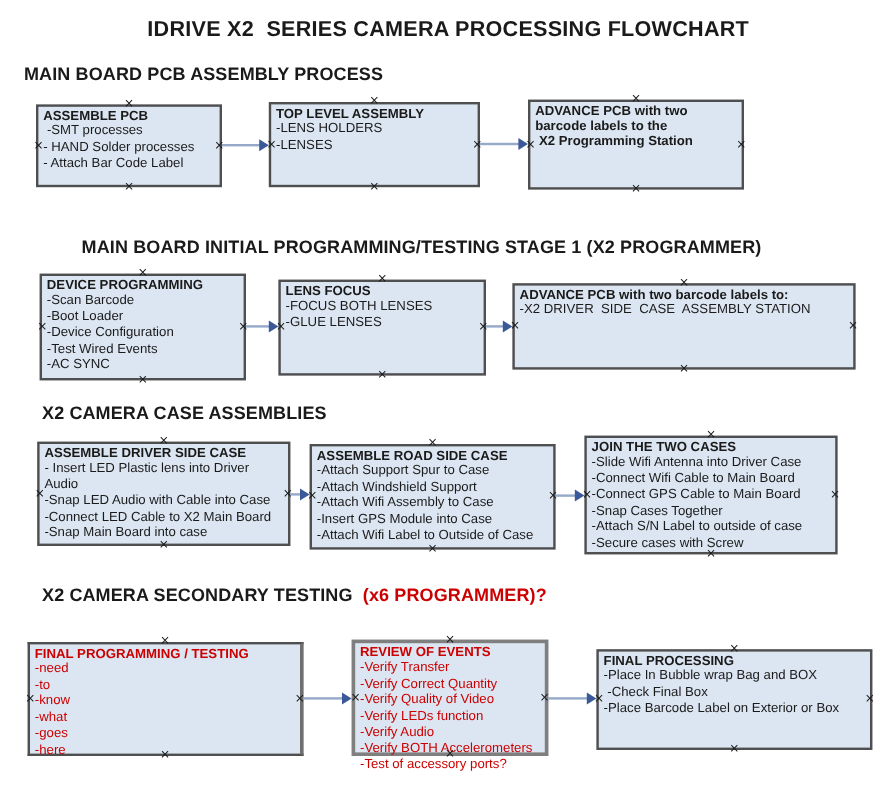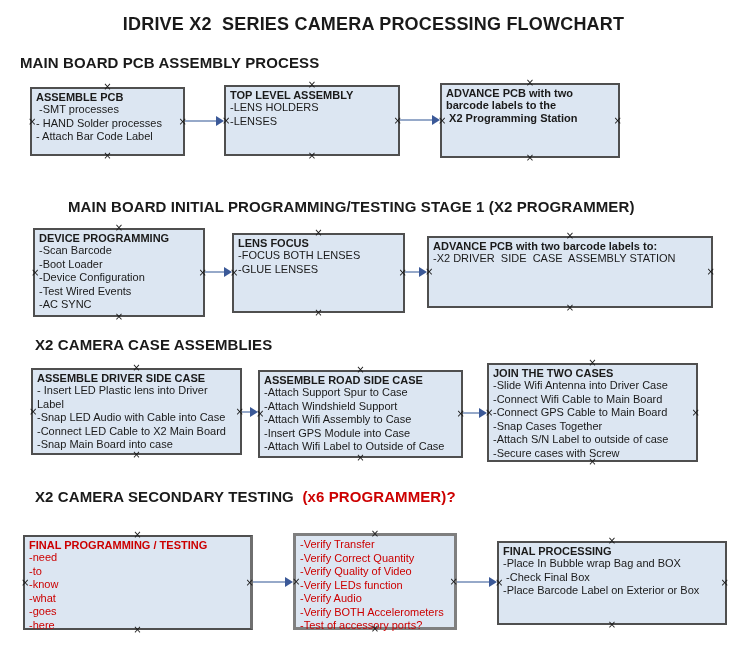--- a/index.html
+++ b/index.html
@@ -135,21 +135,21 @@
     </div>
   <div class="arrow" style="left:405px;top:271px;width:22px;">
       <span class="shaft"></span>
       <span class="head"></span>
     </div>
 
   <div class="sec-heading" style="left:35px;top:336px;">X2 CAMERA CASE ASSEMBLIES</div>
 
   <div class="fbox" style="left:31px;top:368px;width:211px;height:87px;">
     <div class="btitle">ASSEMBLE DRIVER SIDE CASE</div>
-    <div class="bitem">- Insert LED Plastic lens into Driver Label</div>
+    <div class="bitem">- Insert LED Plastic lens into Driver Audio</div>
     <div class="bitem">-Snap LED Audio with Cable into Case</div>
     <div class="bitem">-Connect LED Cable to X2 Main Board</div>
     <div class="bitem">-Snap Main Board into case</div>
   <span class="handle top">×</span>
       <span class="handle bottom">×</span>
       <span class="handle left">×</span>
       <span class="handle right">×</span>
     </div>
 
   <div class="fbox" style="left:258px;top:370px;width:205px;height:88px;">
@@ -198,20 +198,21 @@
     <div class="bitem">-what</div>
     <div class="bitem">-goes</div>
     <div class="bitem">-here</div>
   <span class="handle top">×</span>
       <span class="handle bottom">×</span>
       <span class="handle left">×</span>
       <span class="handle right">×</span>
     </div>
 
   <div class="fbox red-text gray-border" style="left:293px;top:533px;width:164px;height:97px;">
+    <div class="btitle">REVIEW OF EVENTS</div>
     <div class="bitem">-Verify Transfer</div>
     <div class="bitem">-Verify Correct Quantity</div>
     <div class="bitem">-Verify Quality of Video</div>
     <div class="bitem">-Verify LEDs function</div>
     <div class="bitem">-Verify Audio</div>
     <div class="bitem">-Verify BOTH Accelerometers</div>
     <div class="bitem">-Test of accessory ports?</div>
   <span class="handle top">×</span>
       <span class="handle bottom">×</span>
       <span class="handle left">×</span>

